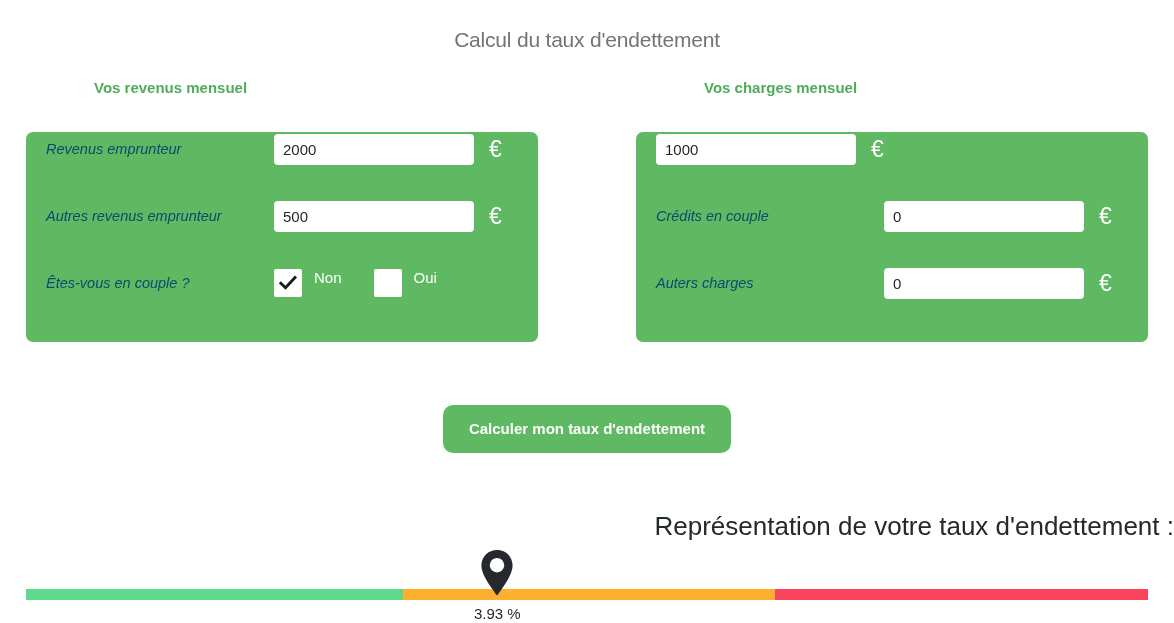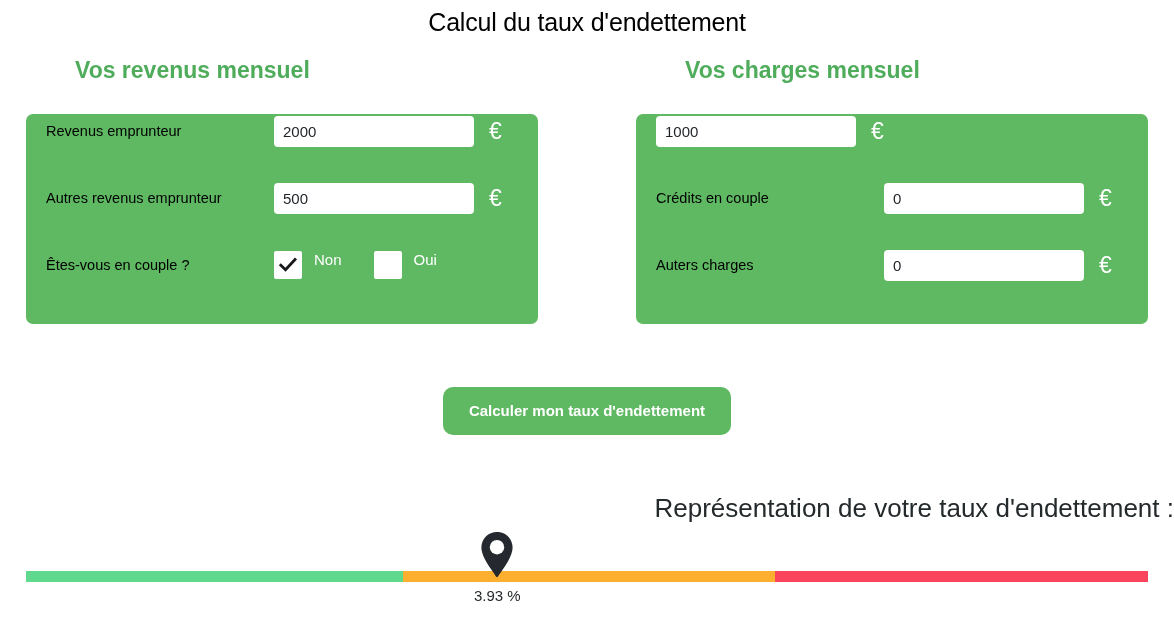--- a/index.html
+++ b/index.html
@@ -12,25 +12,26 @@
     background: #ffffff;
     font-family: "Liberation Sans", sans-serif;
     color: #24292e;
     overflow: hidden;
     position: relative;
   }
 
   
   .page-title {
     text-align: center;
-    font-size: 25px;
+    font-size: 21px;
     font-weight: 400;
-    color: #000000;
+    color: #737373;
     letter-spacing: -0.2px;
     margin: 0;
+    padding-top: 18px;
     line-height: 44px;
   }
 
   
   .panels {
     display: flex;
     justify-content: space-between;
     padding: 0 26px;
     margin-top: 27px;
   }
@@ -42,44 +43,45 @@
     background: #5fb962;
     border-radius: 7px;
     height: 210px;
     padding: 0 20px;
     box-sizing: border-box;
     position: relative;
   }
   .legend {
     position: absolute;
     top: -18px;
-    left: 35px;
+    left: 54px;
     background: #ffffff;
     color: #4eac5b;
-    font-size: 23px;
+    font-size: 15px;
     font-weight: 700;
     line-height: 30px;
     padding: 2px 14px 4px 14px;
     white-space: nowrap;
     z-index: 3;
   }
 
   .field-row {
     display: flex;
     align-items: center;
     height: 34px;
     margin-top: 33px;
   }
   .field-row.first { margin-top: 43px; }
 
   .field-label {
-    color: #000000;
+    color: #0c4a6e;
     font-size: 14.5px;
     line-height: 18px;
     flex: 0 0 auto;
+    font-style: italic;
   }
   .panel-left .field-label  { width: 228px; }
   .panel-right .field-label { width: 228px; }
 
   .text-input {
     background: #ffffff;
     border: none;
     border-radius: 4px;
     height: 31px;
     width: 200px;

